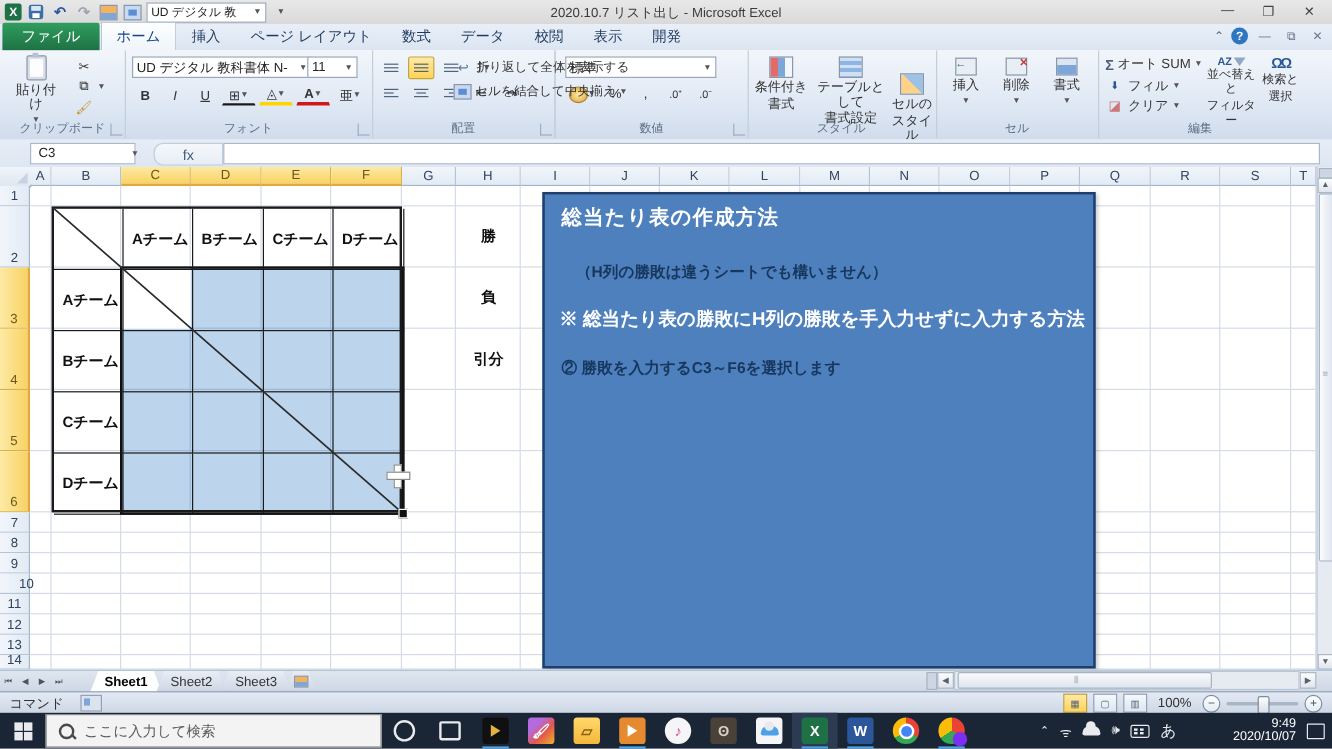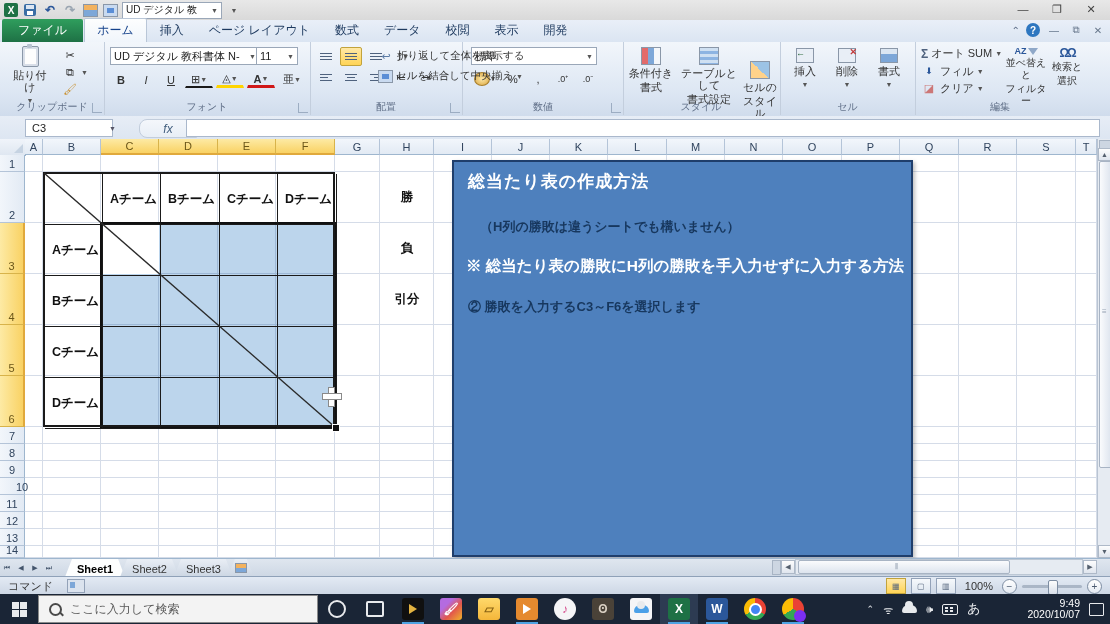--- a/index.html
+++ b/index.html
@@ -74,21 +74,21 @@
   .funnel{display:inline-block;width:0;height:0;border-left:5px solid transparent;border-right:5px solid transparent;
           border-top:7px solid #8fa8c8;}
   .binoc{color:#2b579a;font-size:12px;font-weight:bold;letter-spacing:-2px;}
   
   #formulabar{left:0;top:116px;width:1110px;height:23px;background:linear-gradient(#e7edf6,#dde6f2);
               border-bottom:1px solid #aab8cc;display:flex;align-items:center;}
   #namebox{position:absolute;left:25px;top:3px;width:80px;height:16px;background:#fff;border:1px solid #aab8cc;
            font-size:11px;color:#222;display:flex;align-items:center;padding-left:6px;}
   #namebox-arrow{position:absolute;left:106px;top:3px;width:13px;height:18px;font-size:7px;color:#556;
                  display:flex;align-items:center;justify-content:center;}
-  #fx{position:absolute;left:139px;top:3px;width:56px;height:17px;font-style:italic;font-size:12px;color:#44607f;
+  #fx{position:absolute;left:128px;top:3px;width:56px;height:17px;font-size:12px;color:#44607f;
       display:flex;align-items:center;justify-content:center;background:linear-gradient(#f4f7fb,#e8eef6);
       border:1px solid #c2cddc;border-radius:8px 0 0 8px;}
   #formula-input{position:absolute;left:186px;top:3px;right:10px;height:16px;background:#fff;border:1px solid #aab8cc;}
   
   #grid{left:0;top:139px;width:1097px;height:419px;background:#fff;overflow:hidden;}
   #corner{position:absolute;left:0;top:0;width:25px;height:16px;background:linear-gradient(#f0f4fa,#dfe7f1);
           border-right:1px solid #9eb6ce;border-bottom:1px solid #9eb6ce;}
   #corner:after{content:"";position:absolute;right:2px;bottom:2px;border-left:9px solid transparent;border-bottom:9px solid #c6d3e2;}
   .colhead{position:absolute;top:0;height:16px;display:flex;align-items:center;justify-content:center;
            font-size:11px;color:#30445e;background:linear-gradient(#f2f6fb,#e2eaf4);
@@ -215,20 +215,21 @@
         <span class="mini-merge"></span>
       </span>
     <span class="qat-font">
         <span>UD デジタル 教</span>
         <span class="tiny-arrow">▼</span>
       </span>
     <span class="qbtn">
         <span class="tiny-arrow">▼</span>
       </span>
   </div>
+  <div id="title-text" class="abs">2020.10.7 リスト出し - Microsoft Excel</div>
   <div id="win-controls" class="abs">
     <span class="wbtn">—</span>
     <span class="wbtn">❐</span>
     <span class="wbtn">✕</span>
   </div>
 </div>
 
 <div id="tabrow" class="abs">
   <div id="tabs" class="abs">
       <div class="rtab file">ファイル</div>
@@ -595,21 +596,21 @@
   <div class="sbtn" style="top:9px;">▲</div>
   <div id="vthumb"></div>
   <div class="sbtn" style="top:406px;">▼</div>
 </div>
 
 <div id="sheetbar" class="abs">
   <span class="navbtn">⏮</span>
   <span class="navbtn">◀</span>
   <span class="navbtn">▶</span>
   <span class="navbtn">⏭</span>
-  <span id="sheettabs" style="display:flex;align-items:stretch;margin-left:14px;">
+  <span id="sheettabs" style="display:flex;align-items:stretch;margin-left:24px;">
       <div class="sheettab active">Sheet1</div>
       <div class="sheettab">Sheet2</div>
       <div class="sheettab">Sheet3</div>
     </span>
   <span class="instab">
       <span class="mini-table"></span>
     </span>
 </div>
 <div id="hscroll">
   <span id="hsplit"></span>

